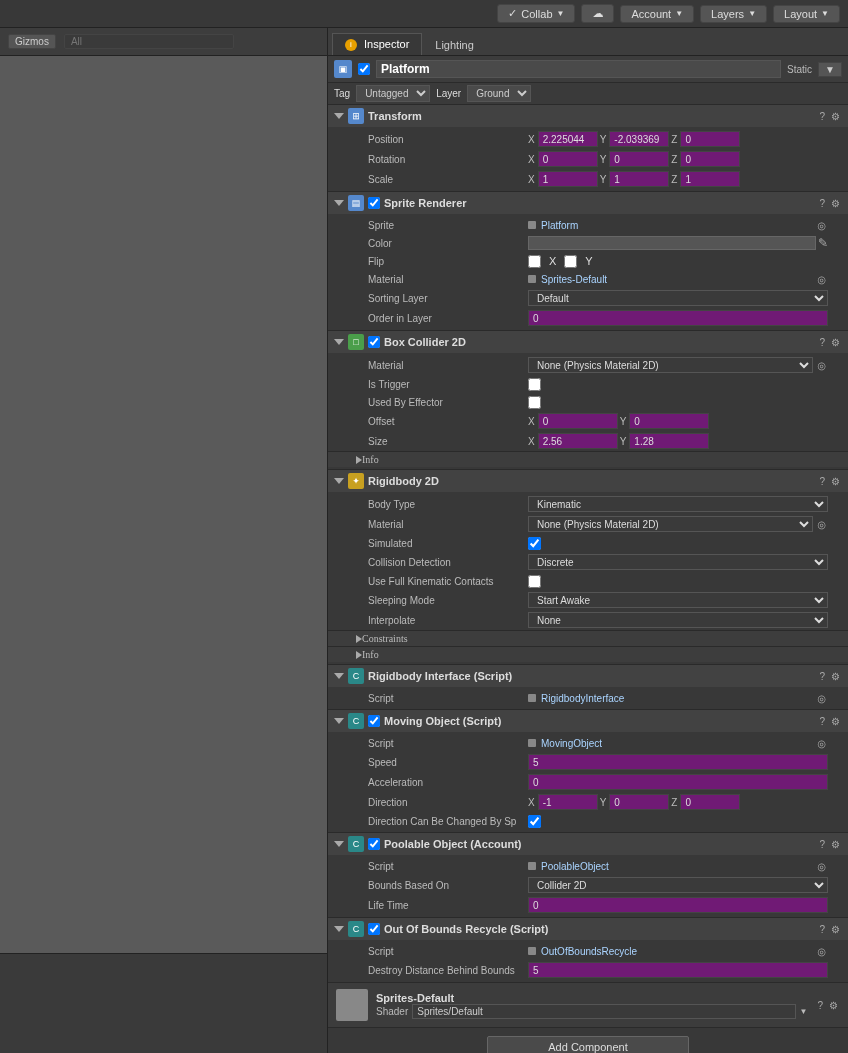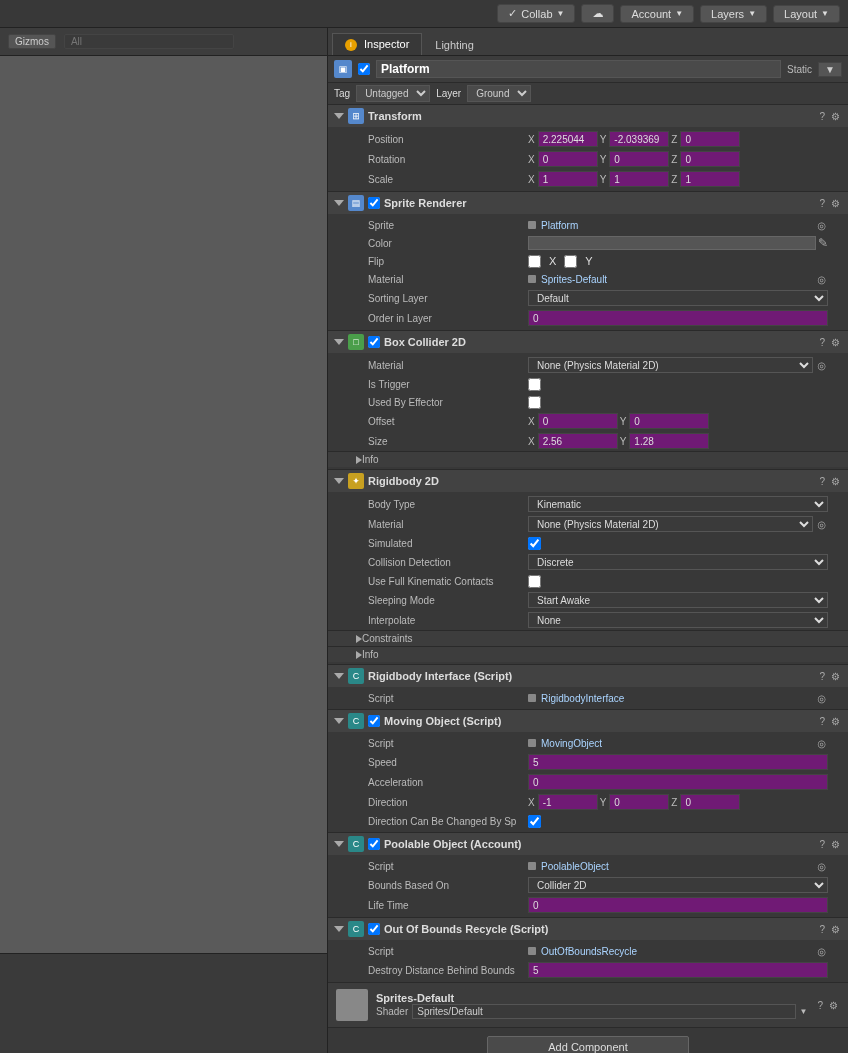--- a/index.html
+++ b/index.html
@@ -62,21 +62,21 @@
     .field-row { display: flex; align-items: center; padding: 2px 20px 2px 40px; min-height: 18px; }
     .field-label { color: #bbb; font-size: 10px; min-width: 160px; flex-shrink: 0; }
     .field-value { flex: 1; display: flex; align-items: center; gap: 2px; }
     .field-input { background: #701a75; border: 1px solid #444; color: #ddd; padding: 1px 4px; font-size: 10px; height: 16px; }
     .field-input-wide { width: 100%; }
     .field-input-med { width: 80px; }
     .field-input-sm { width: 60px; }
     .field-dropdown { background: #3a3a3a; border: 1px solid #555; color: #ddd; padding: 1px 4px; font-size: 10px; height: 16px; width: 100%; }
     .xyz-group { display: flex; align-items: center; gap: 2px; }
     .xyz-label { color: #bbb; font-size: 10px; margin-right: 1px; }
-    .collapsible-header { background: #3d3d3d; padding: 2px 6px 2px 28px; display: flex; align-items: center; cursor: pointer; border-top: 1px solid #2a2a2a; }
+    .collapsible-header { background: #3d3d3d; padding: 2px 6px 2px 28px; display: flex; align-items: center; cursor: pointer; border-top: 1px solid #2a2a2a; font-family: Liberation Serif, serif; }
     .section-label { color: #bbb; font-size: 10px; }
 
     
     .color-field { background: #555; border: 1px solid #666; height: 14px; flex: 1; }
     .color-picker-btn { background: none; border: none; color: #aaa; cursor: pointer; font-size: 12px; }
     .flip-group { display: flex; align-items: center; gap: 8px; }
 
     
     .script-icon { display: inline-block; width: 8px; height: 8px; background: #888; border-radius: 1px; margin-right: 3px; }
     .script-value { color: #aad4ff; font-size: 10px; }

